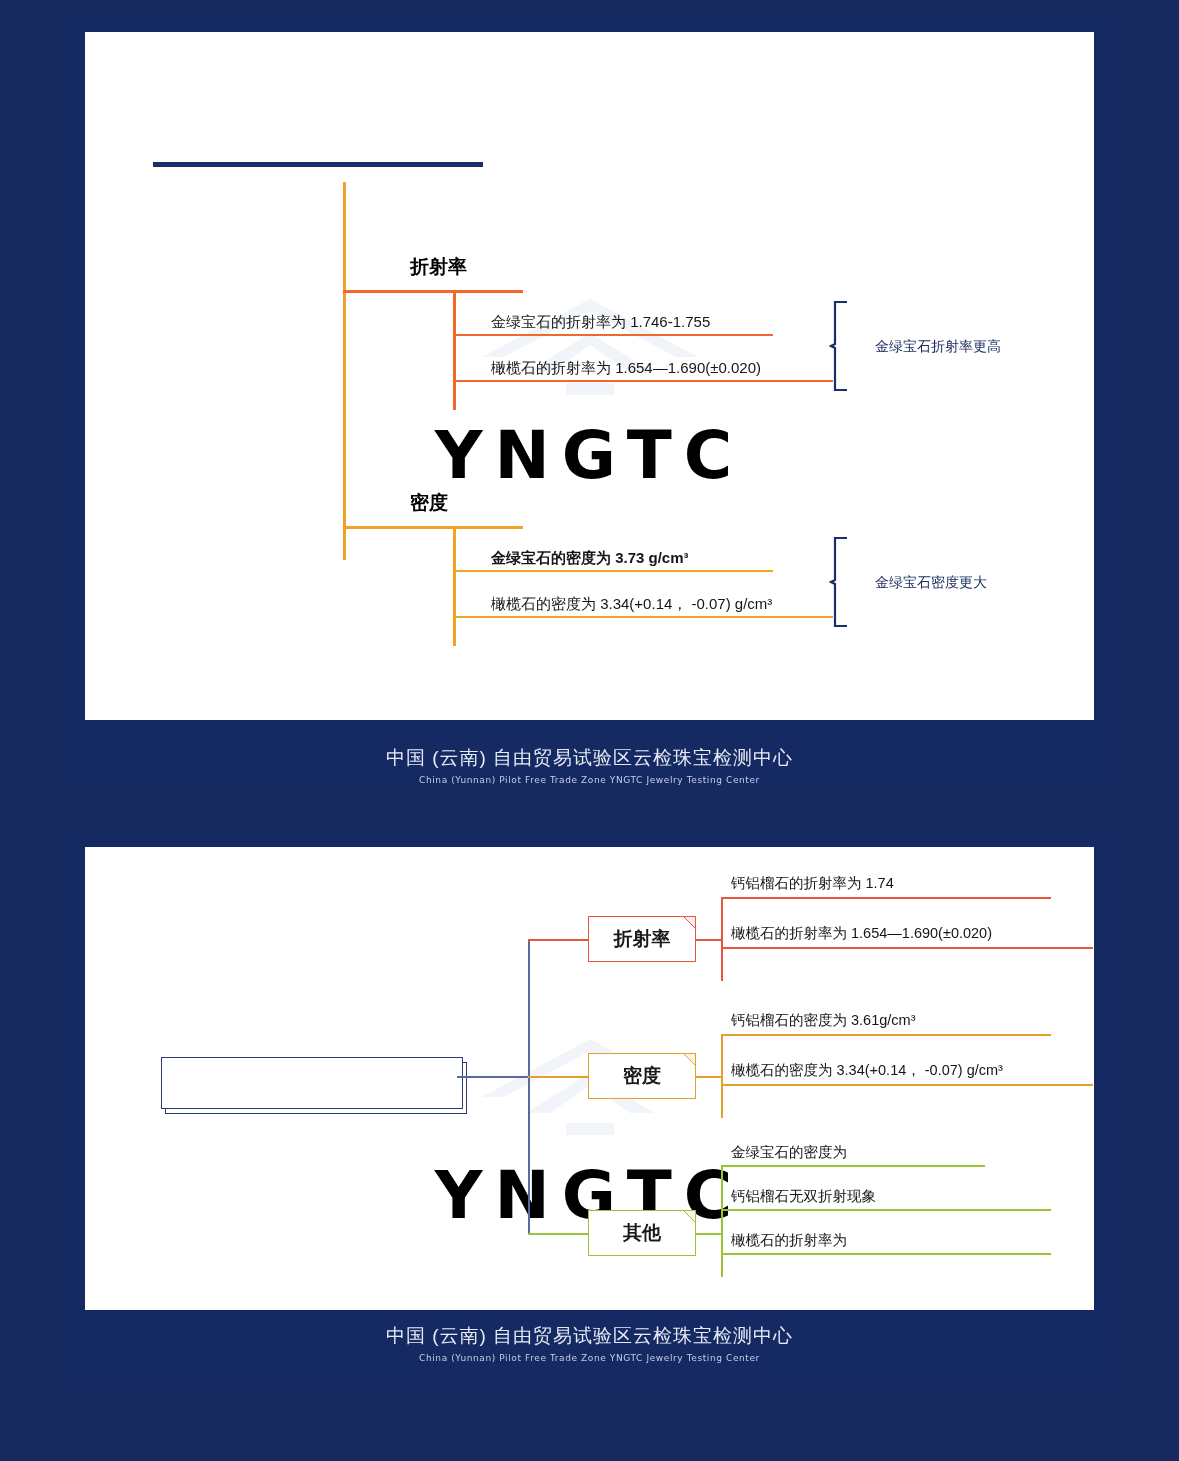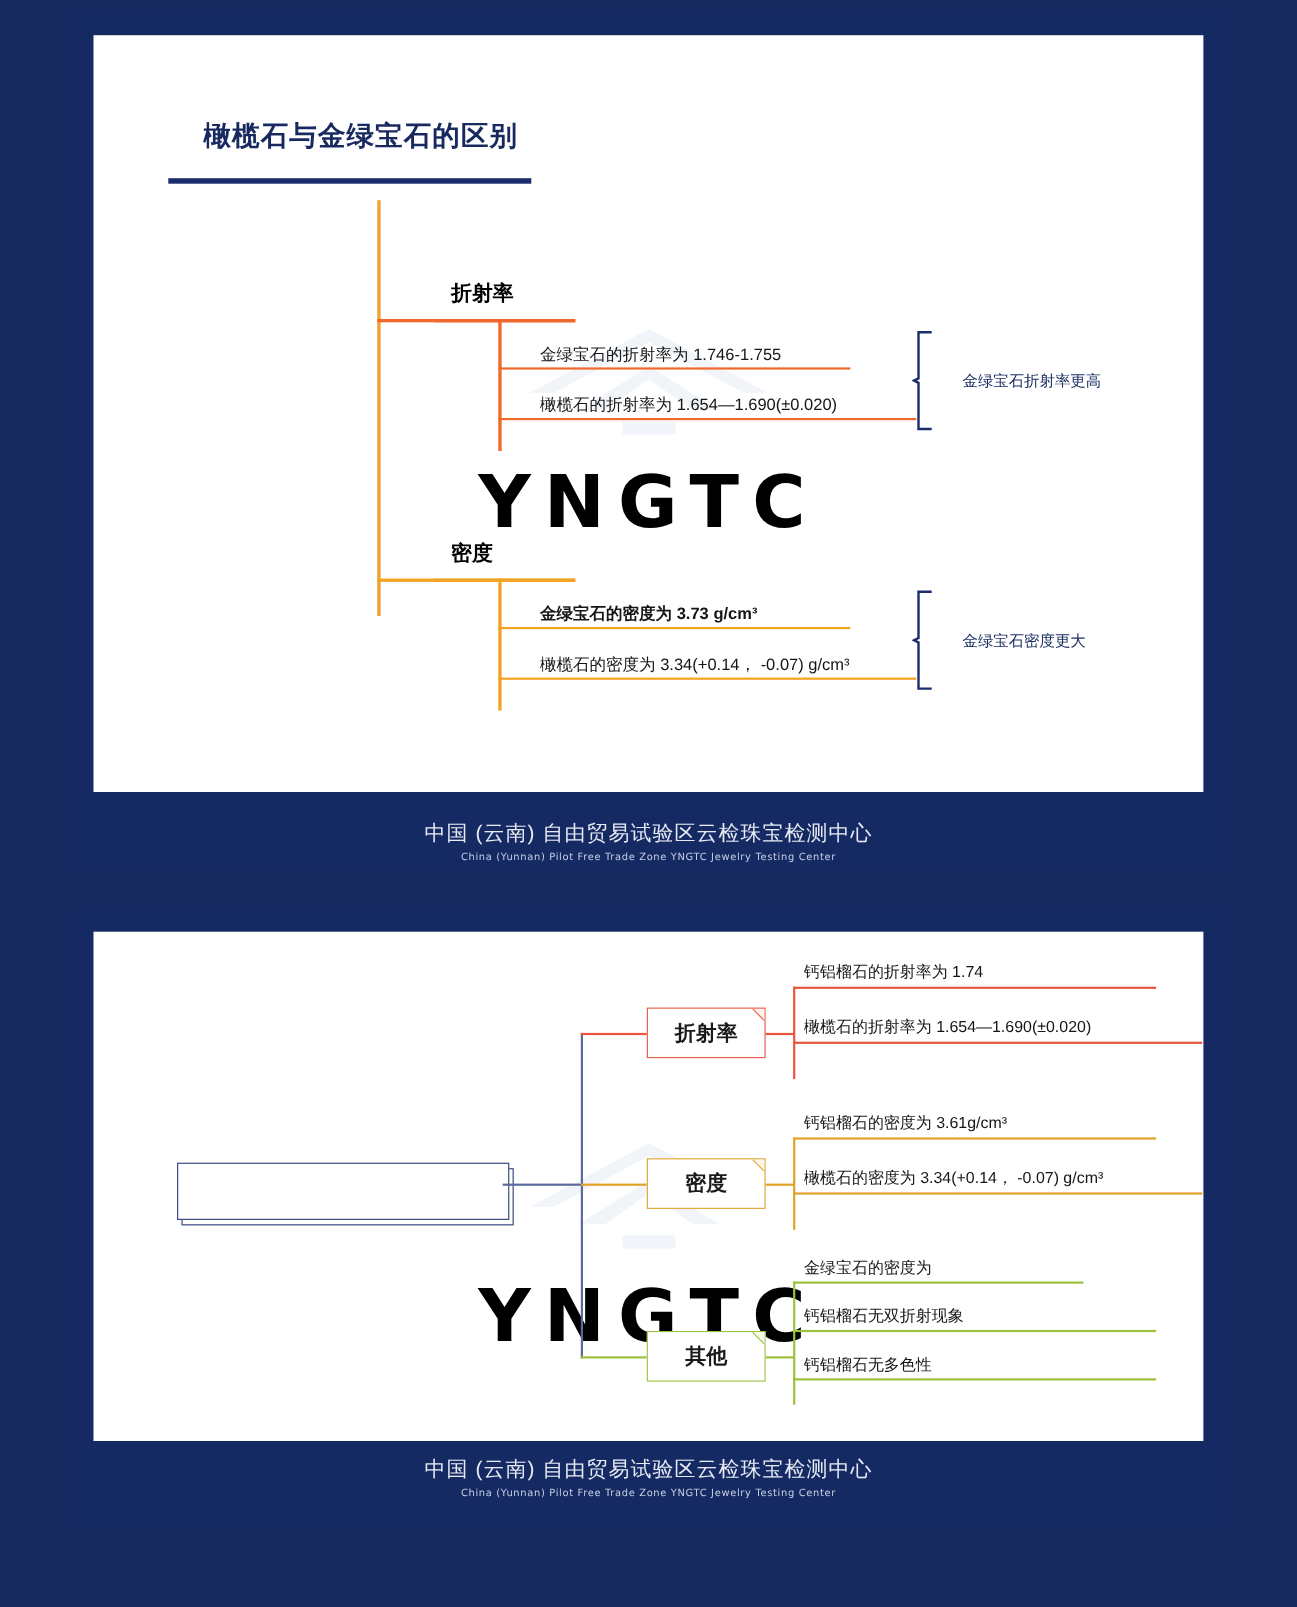--- a/index.html
+++ b/index.html
@@ -196,21 +196,20 @@
 
     <div class="watermark">
       <svg class="wm-shape" viewBox="0 0 240 120">
         <polygon points="120,12 228,70 206,70 120,24 34,70 12,70" fill="#f1f4f9"></polygon>
         <polygon points="120,46 184,86 160,86 120,58 80,86 56,86" fill="#f1f4f9"></polygon>
         <rect x="96" y="96" width="48" height="12" fill="#f1f4f9"></rect>
       </svg>
       <div class="wm-text">YNGTC</div>
     </div>
 
-    <div class="s1-title">橄榄石与金绿宝石的区别</div>
     <div class="s1-title-rule"></div>
 
     <div class="line" style="left:258px; top:150px; width:3px; height:378px; background:#f0a02c;"></div>
 
     <div class="s1-node" style="left:325px; top:222px;">折射率</div>
     <div class="line" style="left:258px; top:258px; width:180px; height:3px; background:#f0682a;"></div>
     <div class="line" style="left:310px; top:258px; width:128px; height:3px; background:#f0682a;"></div>
 
     <div class="line" style="left:368px; top:258px; width:3px; height:120px; background:#f0682a;"></div>
     <div class="line" style="left:368px; top:302px; width:320px; height:2px; background:#f0682a;"></div>
@@ -304,21 +303,21 @@
         <polyline points="0,0 11,11" fill="none" stroke="#9cc23c" stroke-width="1"></polyline>
       </svg>
     </div>
     <div class="line" style="left:611px; top:386px; width:26px; height:2px; background:#9cc23c;"></div>
     <div class="line" style="left:636px; top:318px; width:2px; height:112px; background:#9cc23c;"></div>
     <div class="line" style="left:636px; top:318px; width:264px; height:2px; background:#9cc23c;"></div>
     <div class="line" style="left:636px; top:362px; width:330px; height:2px; background:#9cc23c;"></div>
     <div class="line" style="left:636px; top:406px; width:330px; height:2px; background:#9cc23c;"></div>
     <div class="s2-leaf" style="left:646px; top:296px;">金绿宝石的密度为</div>
     <div class="s2-leaf" style="left:646px; top:340px;">钙铝榴石无双折射现象</div>
-    <div class="s2-leaf" style="left:646px; top:384px;">钙铝榴石无多色性</div>
+    <div class="s2-leaf" style="left:646px; top:384px;">橄榄石的折射率为</div>
 
   </div>
 
   <div class="footer">
     <div class="footer-cn">中国 (云南) 自由贸易试验区云检珠宝检测中心</div>
     <div class="footer-en">China (Yunnan) Pilot Free Trade Zone  YNGTC Jewelry Testing Center</div>
   </div>
 </div>
 
 </body></html>

